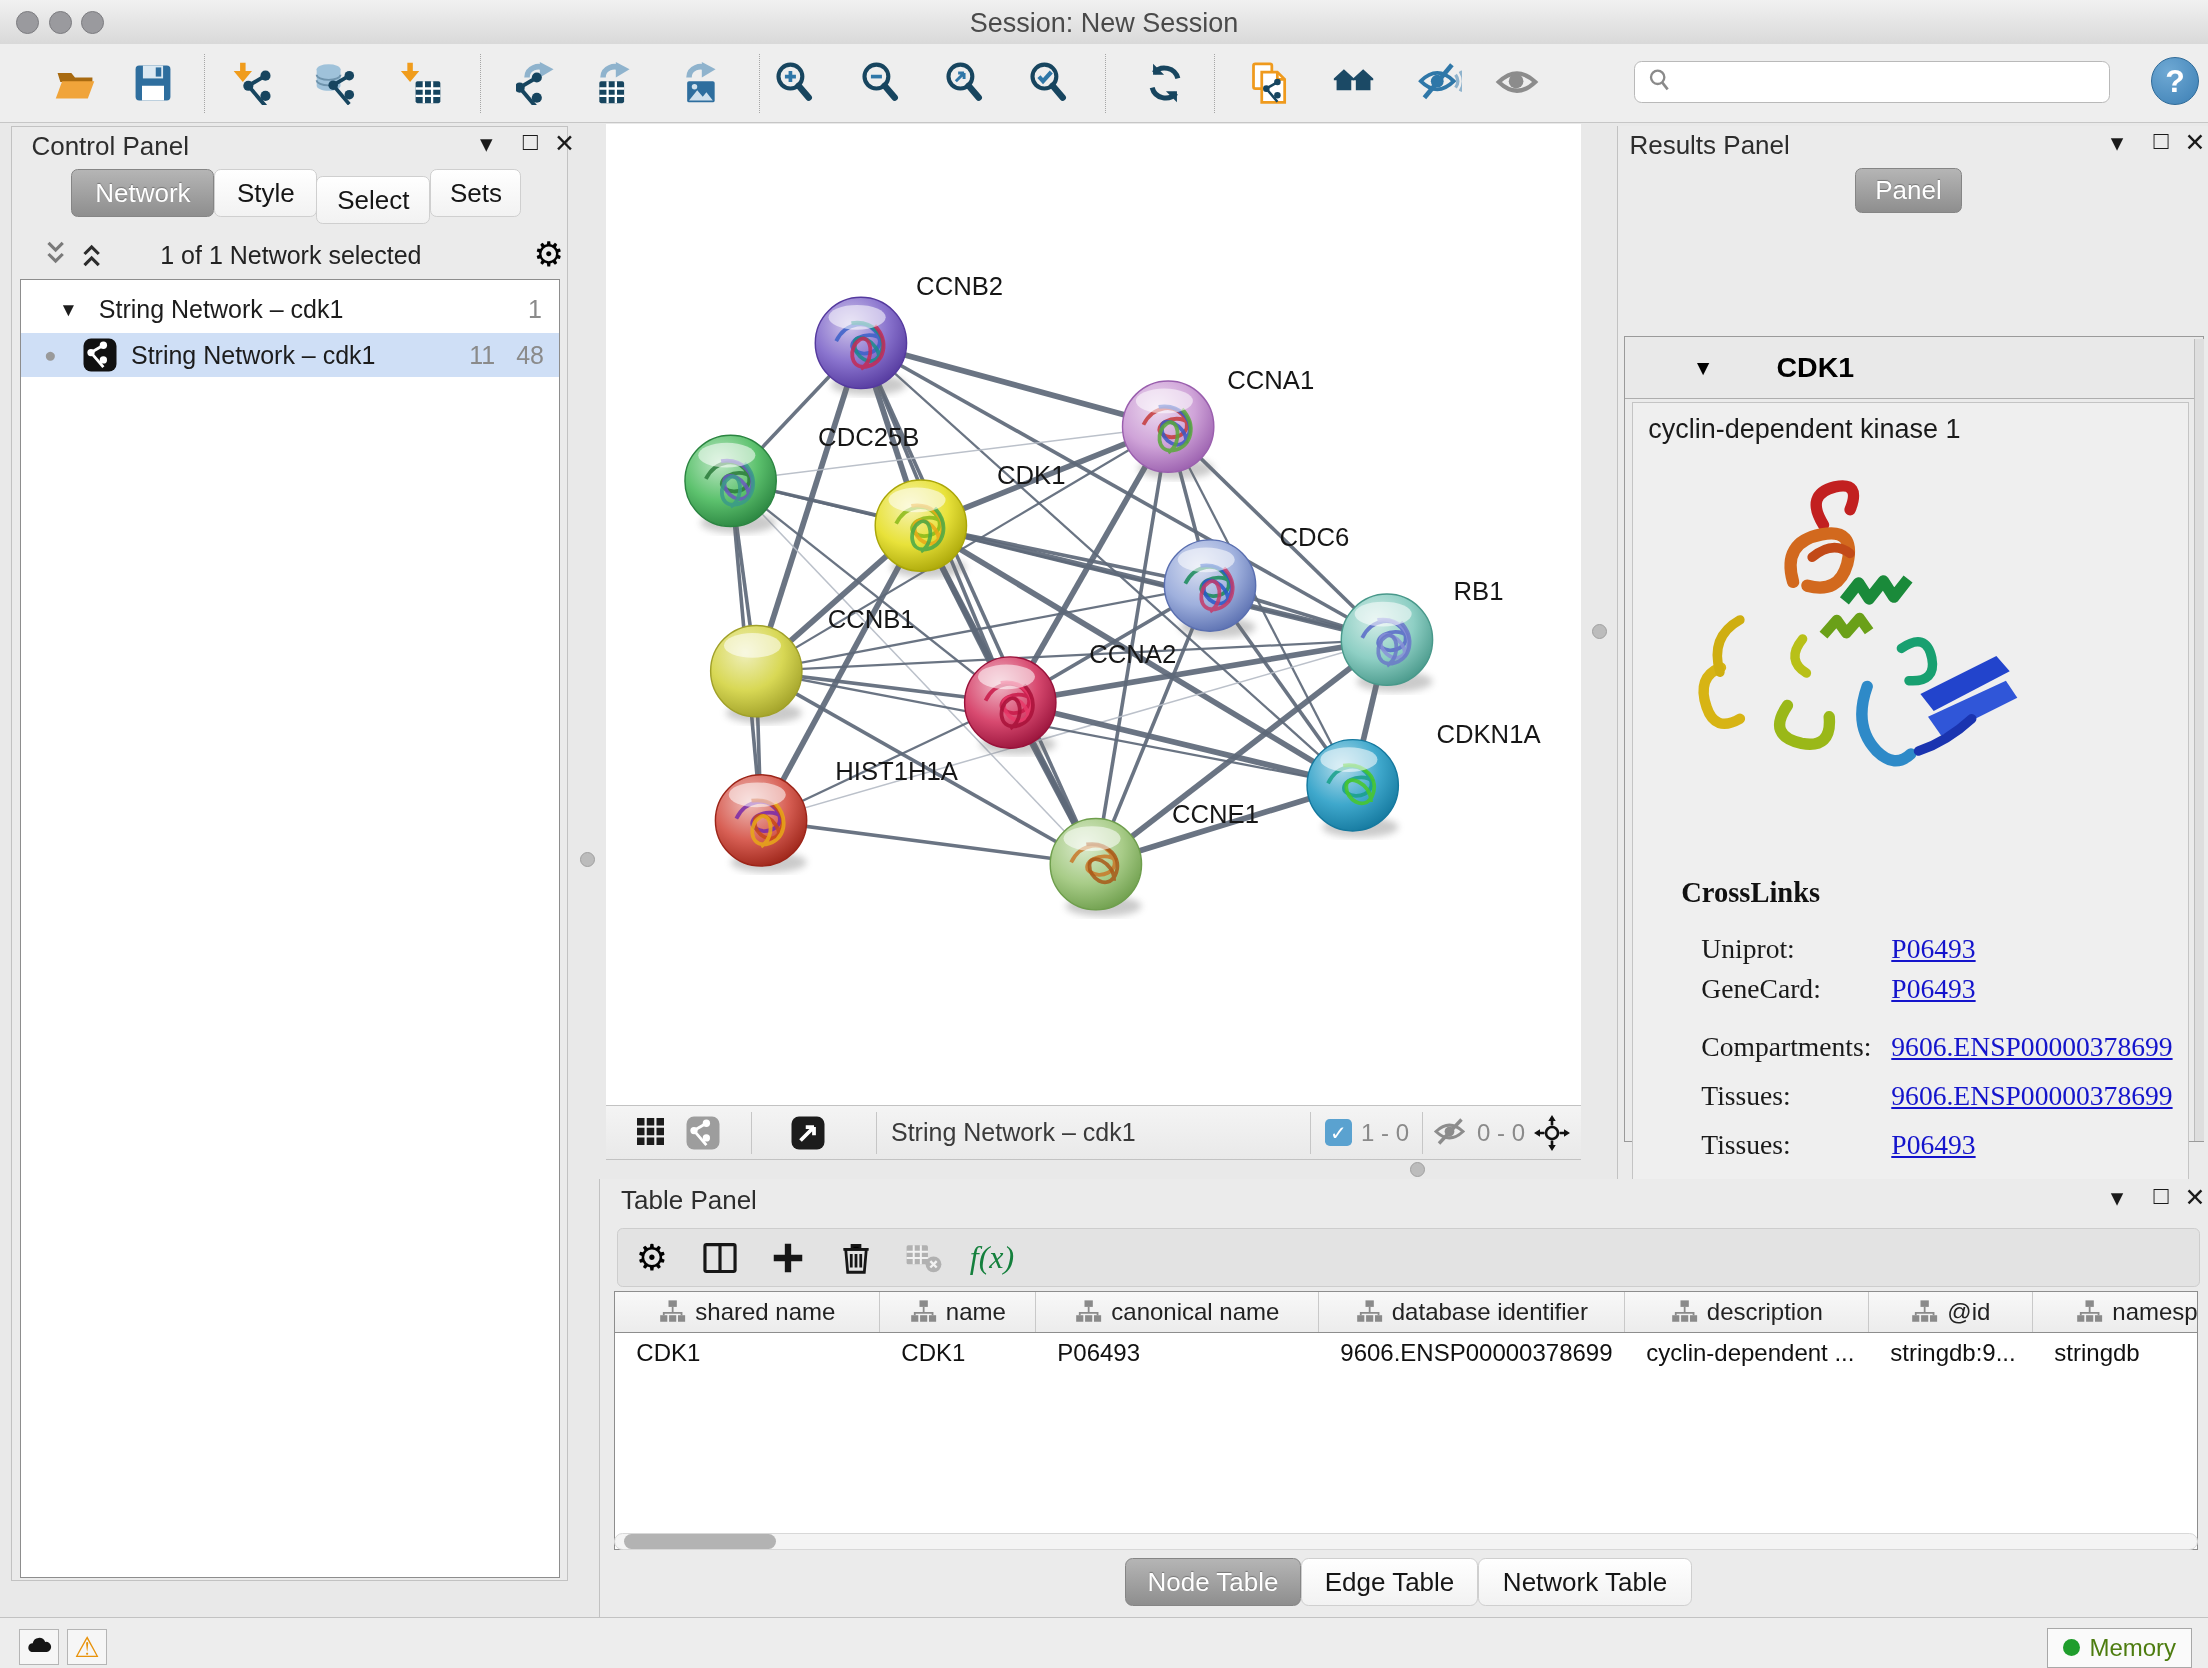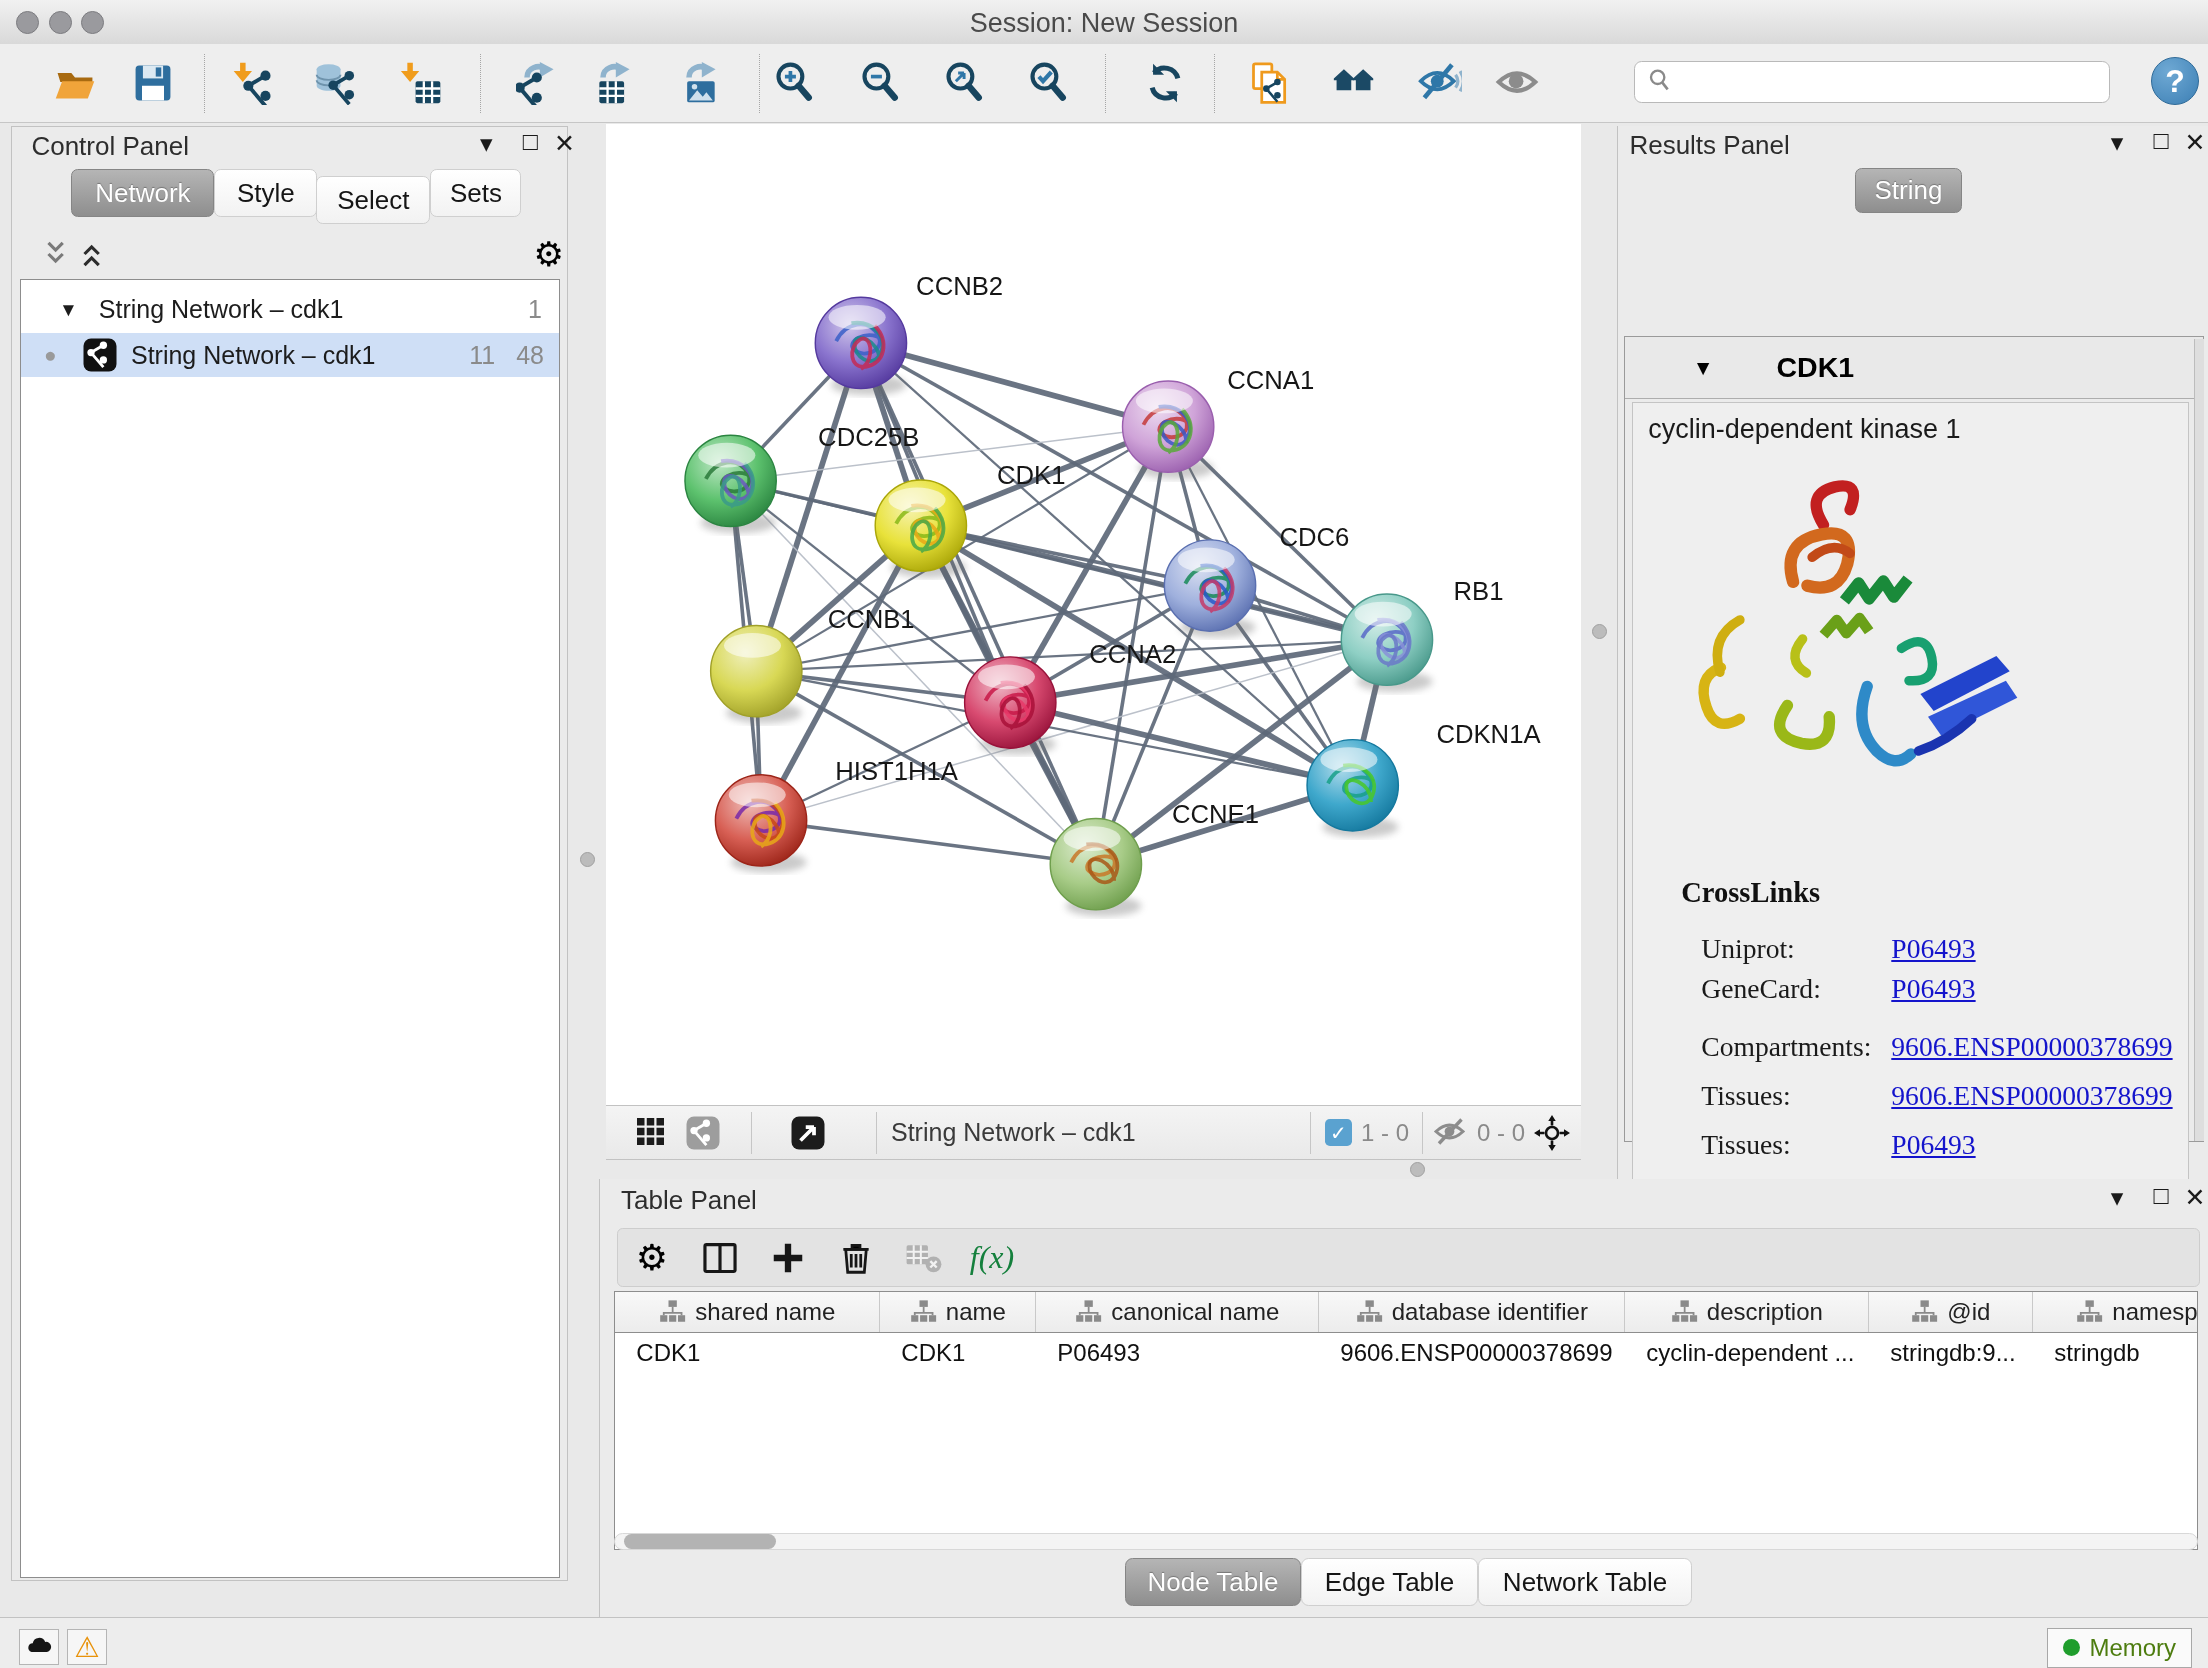--- a/index.html
+++ b/index.html
@@ -276,20 +276,21 @@
   <div class="abs" style="left:27px;top:108px;width:42px;height:42px">
       <svg width="38" height="38" viewBox="0 0 48 48">
         <path d="M12 10l9 9 9-9M12 24l9 9 9-9" stroke="#7a7a7a" stroke-width="4" fill="none"></path>
       </svg>
     </div>
   <div class="abs" style="left:63px;top:108px;width:42px;height:42px">
       <svg width="38" height="38" viewBox="0 0 48 48">
         <path d="M12 38l9-9 9 9M12 24l9-9 9 9" stroke="#2c2c2c" stroke-width="4" fill="none"></path>
       </svg>
     </div>
+  <div class="abs" style="left:0;top:114px;width:557px;text-align:center;font-size:25px;color:#222">1 of 1 Network selected</div>
   <div class="abs" style="left:521px;top:107px;font-size:34px">⚙</div>
   <div class="abs listbox">
     <div class="abs trow" style="top:7.6px">
       <span style="margin-left:38px;font-size:19px">▼</span>
       <span style="margin-left:21px">String Network – cdk1</span>
       <span class="cnt" style="margin-left:auto;margin-right:17px">1</span>
     </div>
     <div class="abs trow sel" style="top:53px">
       <span style="margin-left:23px;color:#9a9a9a;font-size:21px">●</span>
       <span style="margin-left:25px;width:36px;height:36px;display:inline-block">
@@ -604,21 +605,21 @@
       </svg>
     </div>
 </div>
 
 <div class="abs rpanel">
   <div class="abs phead" style="left:11.4px;top:3.8px">Results Panel</div>
   <div class="abs picon" style="left:483px;top:1.9px">▾</div>
   <div class="abs picon" style="left:527px;top:0px">□</div>
   <div class="abs picon" style="left:561px;top:1.9px">✕</div>
   <div class="abs tab active" style="left:237px;top:42px;width:107px;height:45px">
-      <span>String</span>
+      <span>Panel</span>
     </div>
   <div class="abs rbox" style="top:210px;height:806px">
     <div class="abs cdk-row" style="left:0;top:0;width:100%;height:61px">
       <span style="margin-left:68px;font-size:21px">▼</span>
       <span style="margin-left:63px;font-size:28.5px;font-weight:bold">CDK1</span>
     </div>
     <div class="abs" style="left:7.6px;top:65px;width:557px;height:867px;background:#efefef;border:1px solid #c4c4c4;box-sizing:border-box">
       <div class="abs" style="left:15px;top:11.4px;font-size:27px;color:#1a1a1a">cyclin-dependent kinase 1</div>
       <div class="abs" style="left:48px;top:63px">
         <svg width="361" height="342" viewBox="0 0 380 360">

